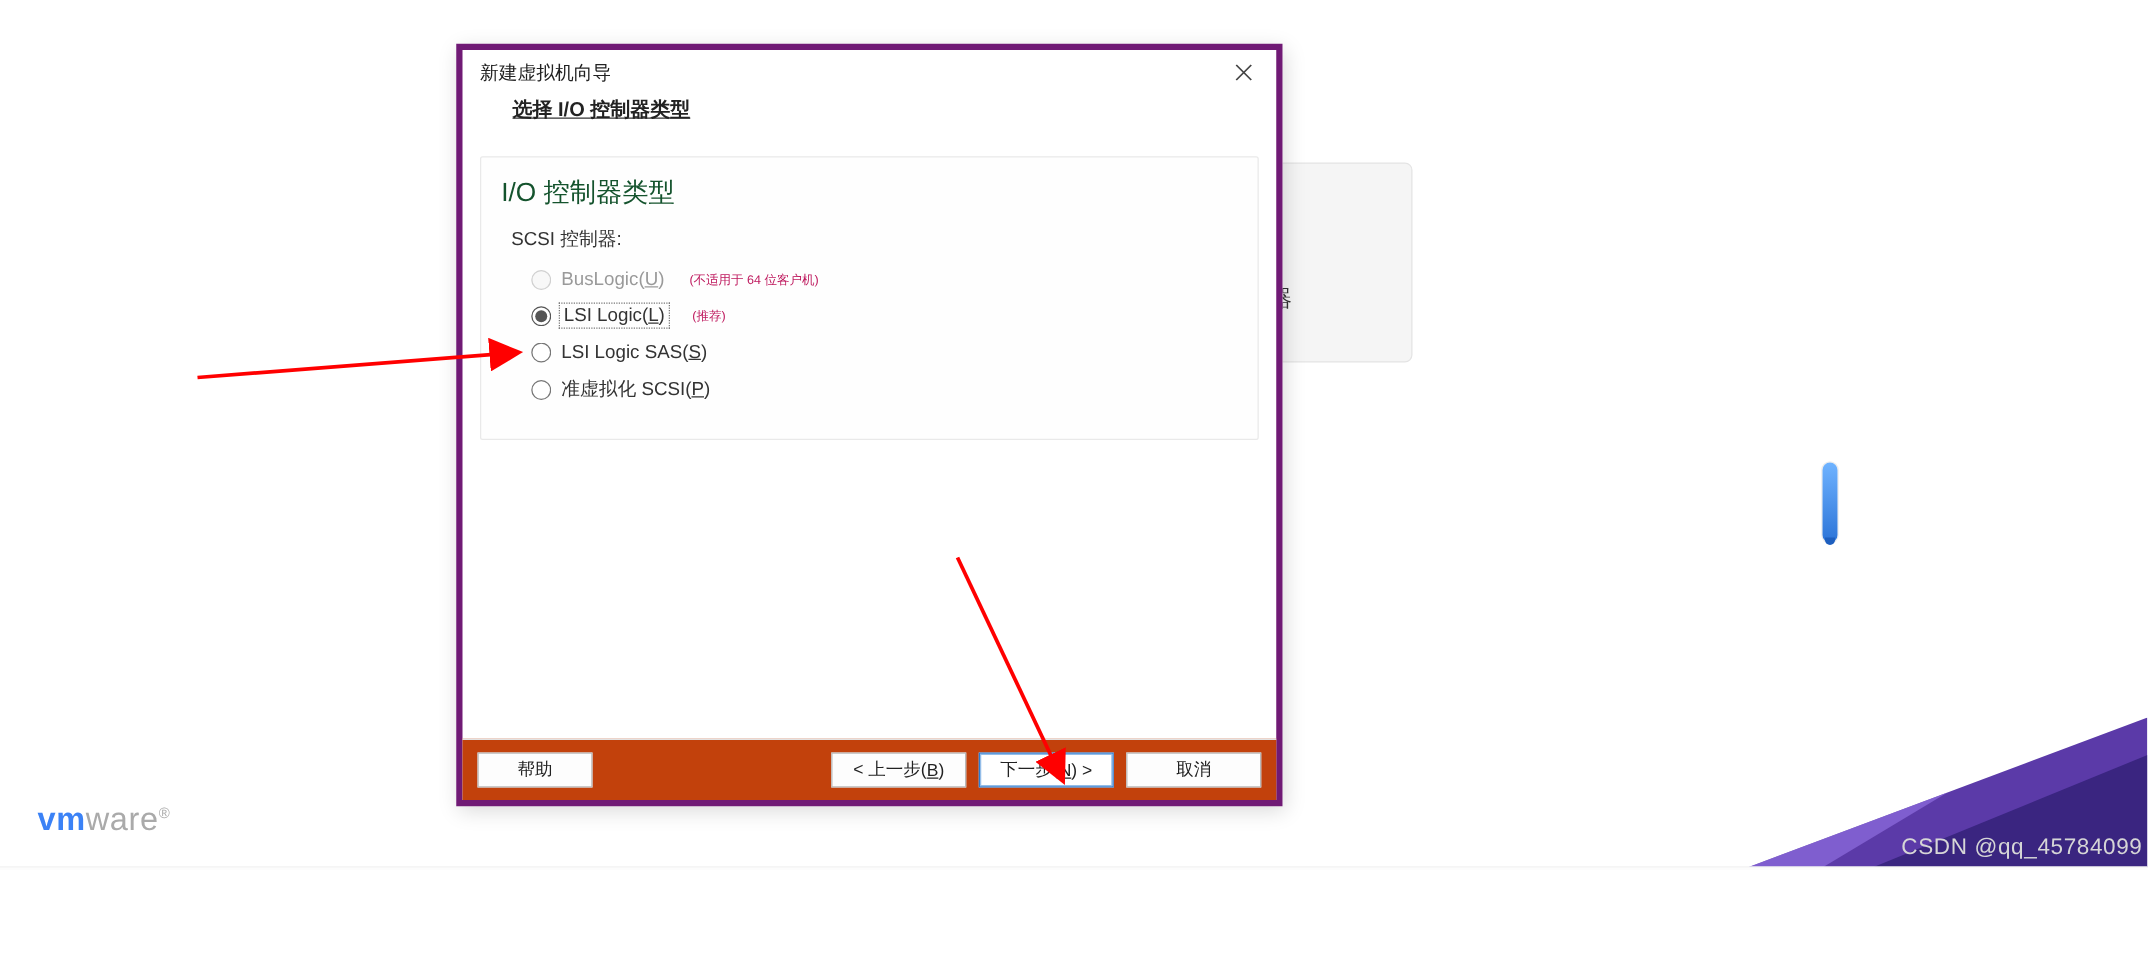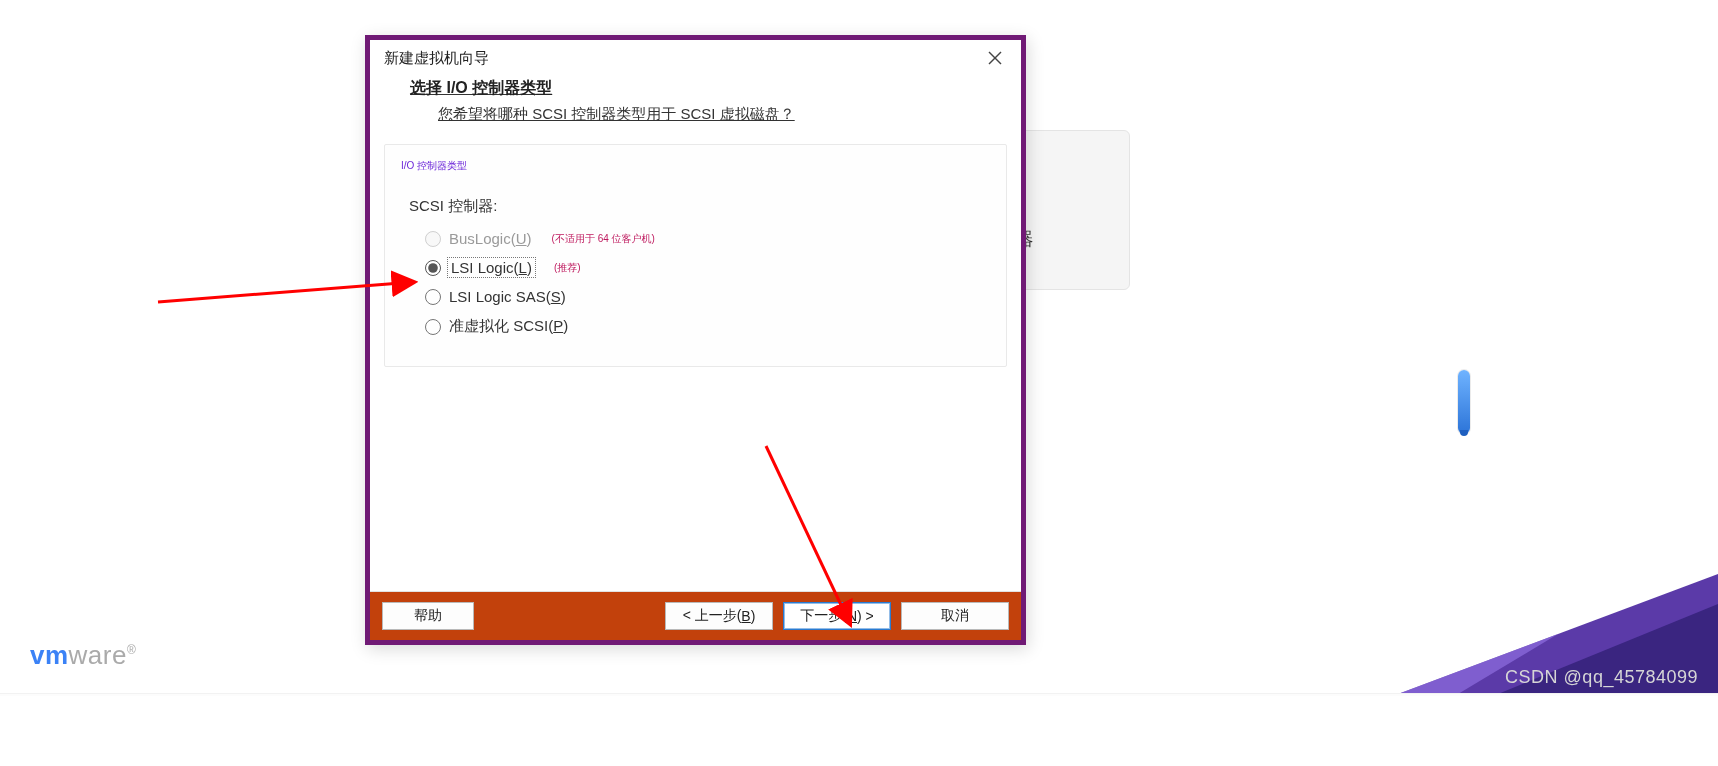--- a/index.html
+++ b/index.html
@@ -94,23 +94,23 @@
   }
 
   .groupbox {
     margin: 0 14px;
     border: 1px solid #e9e9e9;
     border-radius: 2px;
     padding: 14px 16px 18px 16px;
     background: #fefefe;
   }
   .group-title {
-    font-size: 10px;
-    color: #6d28d9;
-    margin-bottom: 24px;
+    font-size: 21px;
+    color: #14532d;
+    margin-bottom: 14px;
   }
   .scsi-label {
     font-size: 15px;
     color: #333;
     margin: 2px 0 14px 8px;
   }
   .opt-row {
     display: flex;
     align-items: center;
     margin: 4px 0 12px 24px;
@@ -181,21 +181,21 @@
     color: #888;
     font-weight: 500;
     font-size: 26px;
     letter-spacing: 0.5px;
   }
   .vmware .m { font-weight: 700; color: #3b82f6; }
 
   
   .watermark {
     position: absolute;
-    right: 20px;
+    right: 4px;
     bottom: 78px;
     color: #d6d6d6;
     font-size: 18px;
     font-family: "Segoe UI", sans-serif;
     letter-spacing: 0.5px;
   }
 
   
   .purple-shapes {
     position: absolute;
@@ -261,21 +261,20 @@
       <div class="close">
         <svg viewBox="0 0 14 14">
           <line x1="1" y1="1" x2="13" y2="13" stroke="#444" stroke-width="1.4"></line>
           <line x1="13" y1="1" x2="1" y2="13" stroke="#444" stroke-width="1.4"></line>
         </svg>
       </div>
     </div>
 
     <div class="hdr">
       <div class="hdr-title">选择 I/O 控制器类型</div>
-      <div class="hdr-sub">您希望将哪种 SCSI 控制器类型用于 SCSI 虚拟磁盘？</div>
     </div>
 
     <div class="groupbox">
       <div class="group-title">I/O 控制器类型</div>
       <div class="scsi-label">SCSI 控制器:</div>
 
       <div class="opt-row">
         <input type="radio" name="scsi" disabled="" style="">
         <span class="opt-label disabled">
           <span>BusLogic(</span><span class="ul">U</span><span>)</span>

